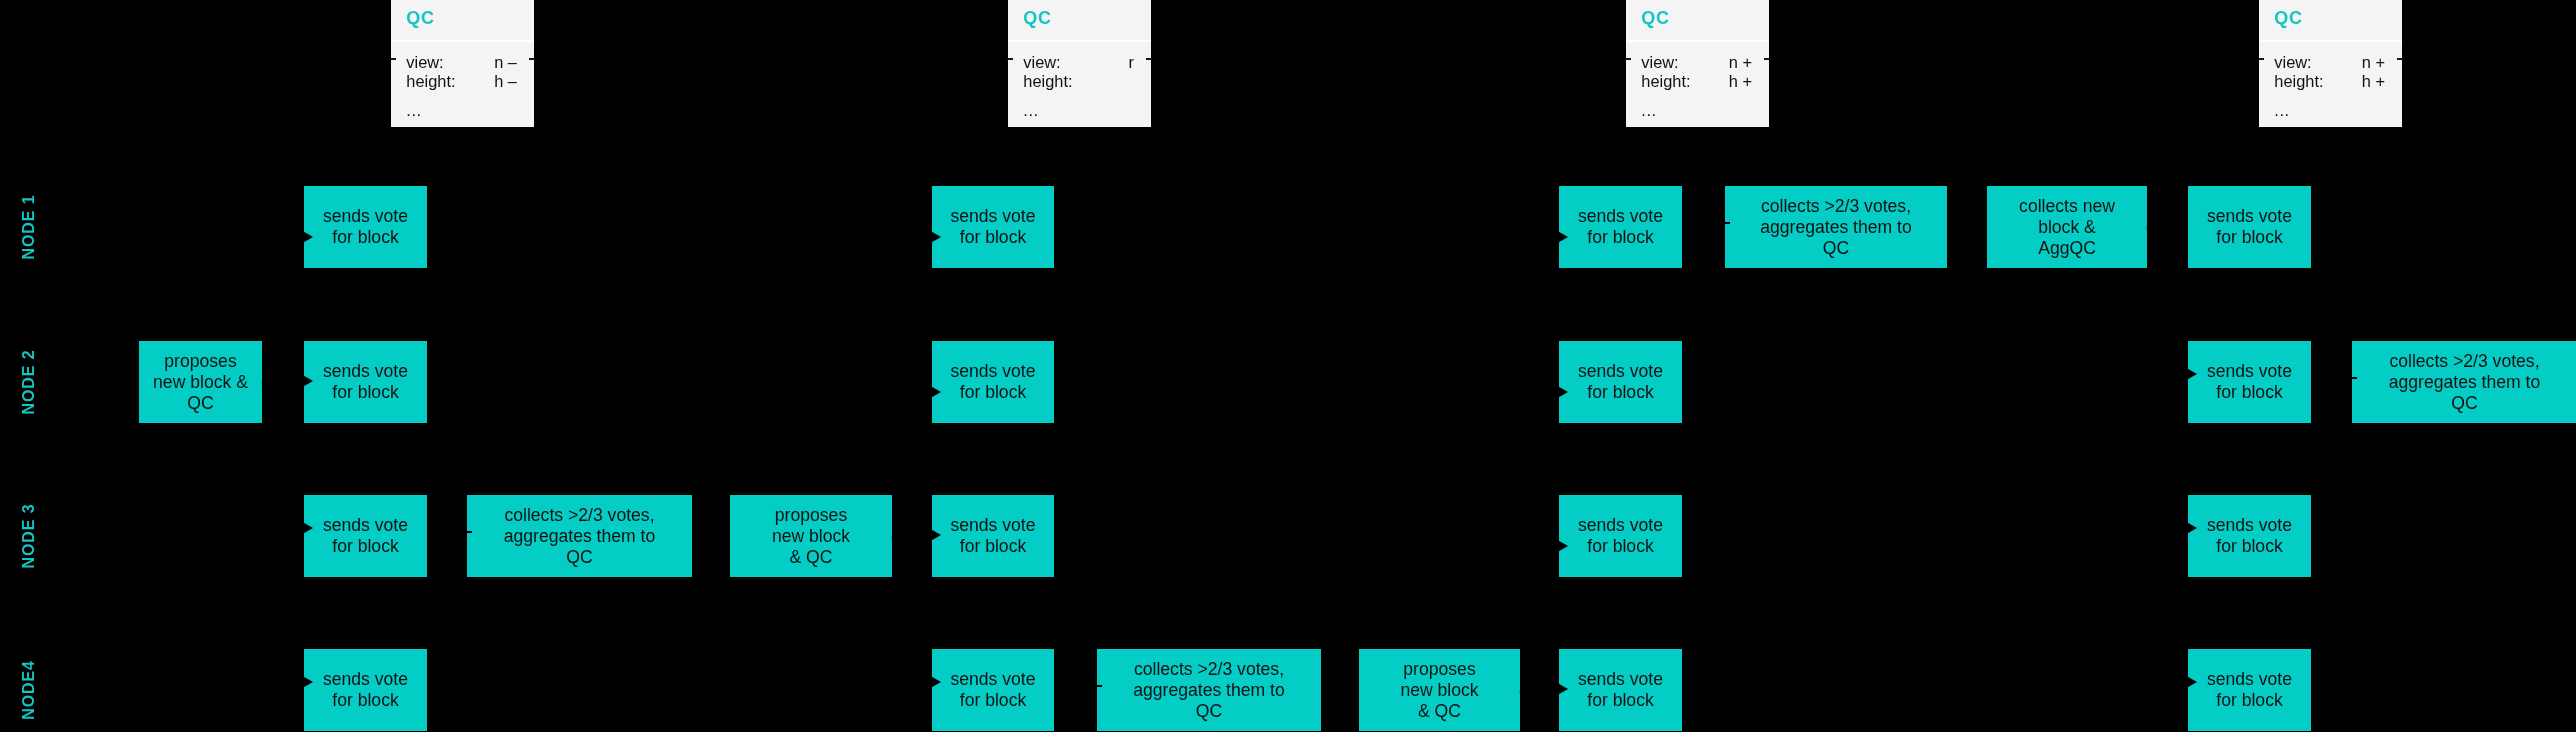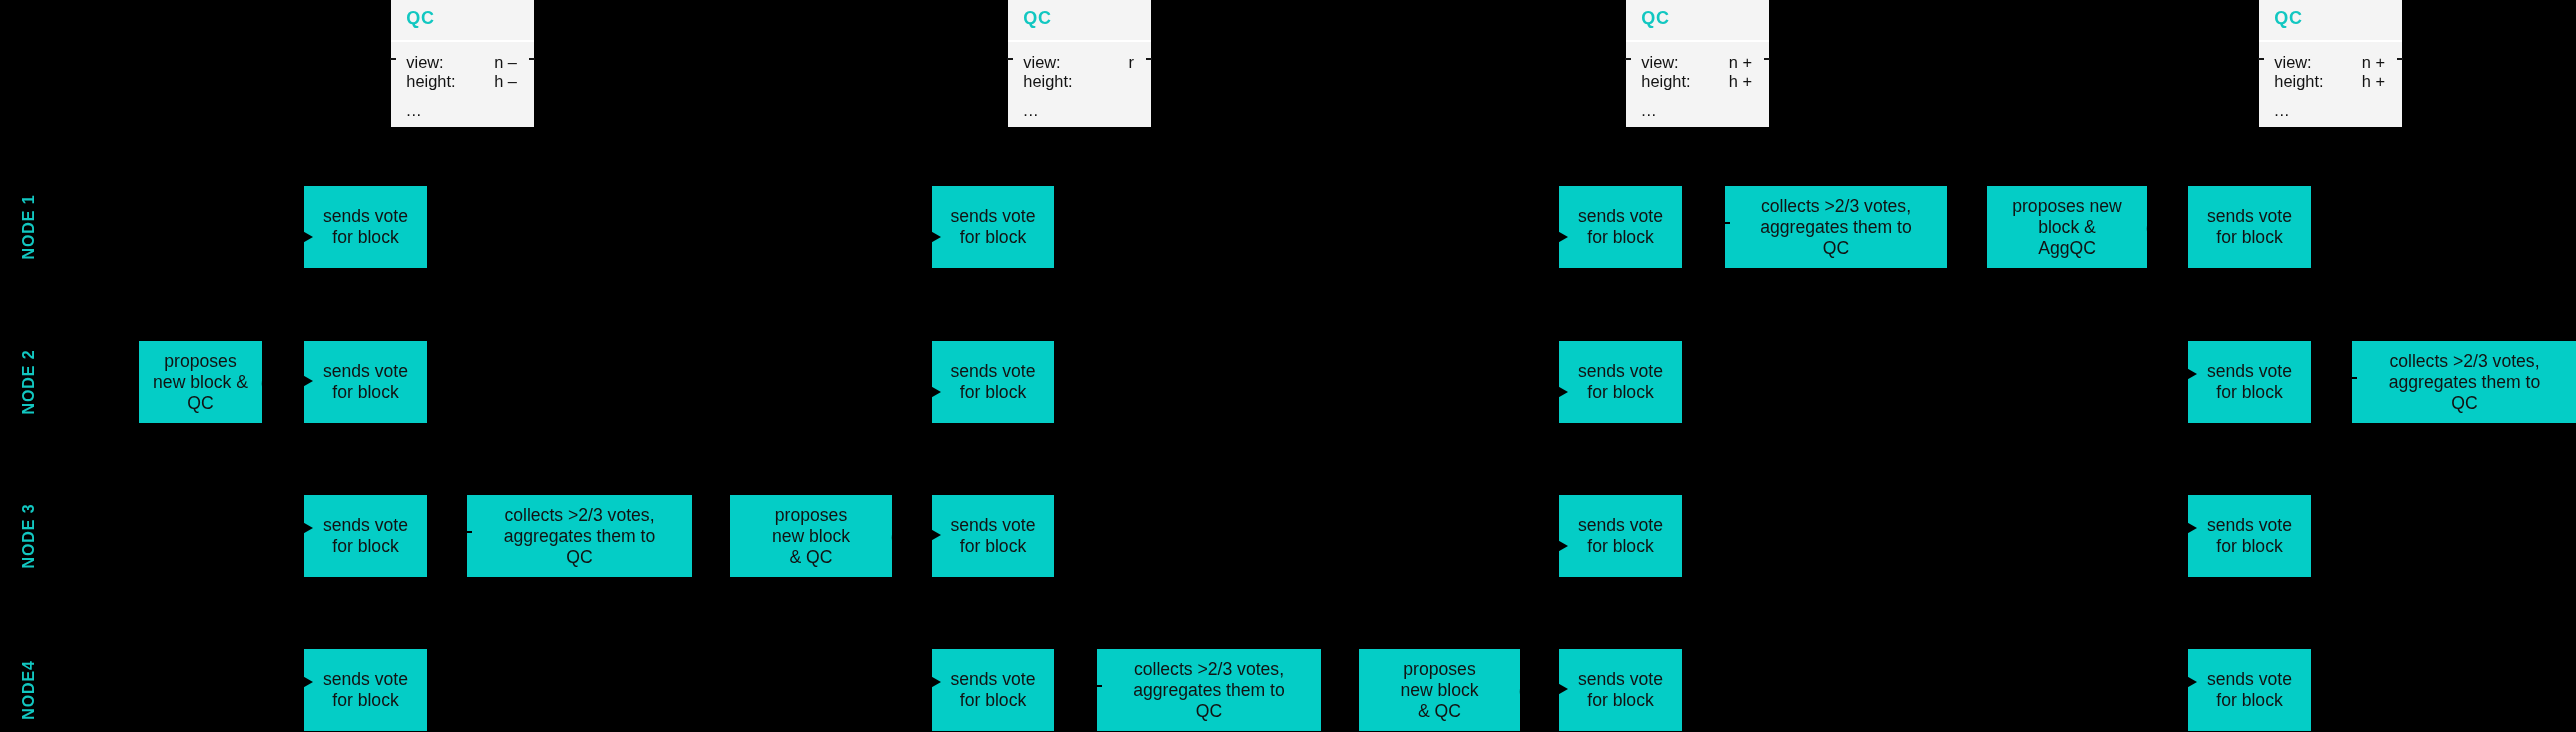--- a/index.html
+++ b/index.html
@@ -210,21 +210,21 @@
       <div class="line">for block</div>
       <span class="arrowhead pos-mid"></span>
     </div>
     <div class="box" style="left: 1725px; top: 186px; width: 222px; height: 82px; background: rgb(4, 205, 198); color: rgb(18, 18, 18);">
       <div class="line">collects &gt;2/3 votes,</div>
       <div class="line">aggregates them to</div>
       <div class="line">QC</div>
       <span class="tick"></span>
     </div>
     <div class="box" style="left: 1987px; top: 186px; width: 160px; height: 82px; background: rgb(4, 205, 198); color: rgb(18, 18, 18);">
-      <div class="line">proposes new</div>
+      <div class="line">collects new</div>
       <div class="line">block &amp;</div>
       <div class="line">AggQC</div>
       <span class="arc">(</span>
     </div>
     <div class="box" style="left: 2188px; top: 186px; width: 123px; height: 82px; background: rgb(4, 205, 198); color: rgb(18, 18, 18);">
       <div class="line">sends vote</div>
       <div class="line">for block</div>
     </div>
     <div class="box" style="left: 2188px; top: 341px; width: 123px; height: 82px; background: rgb(4, 205, 198); color: rgb(18, 18, 18);">
       <div class="line">sends vote</div>

